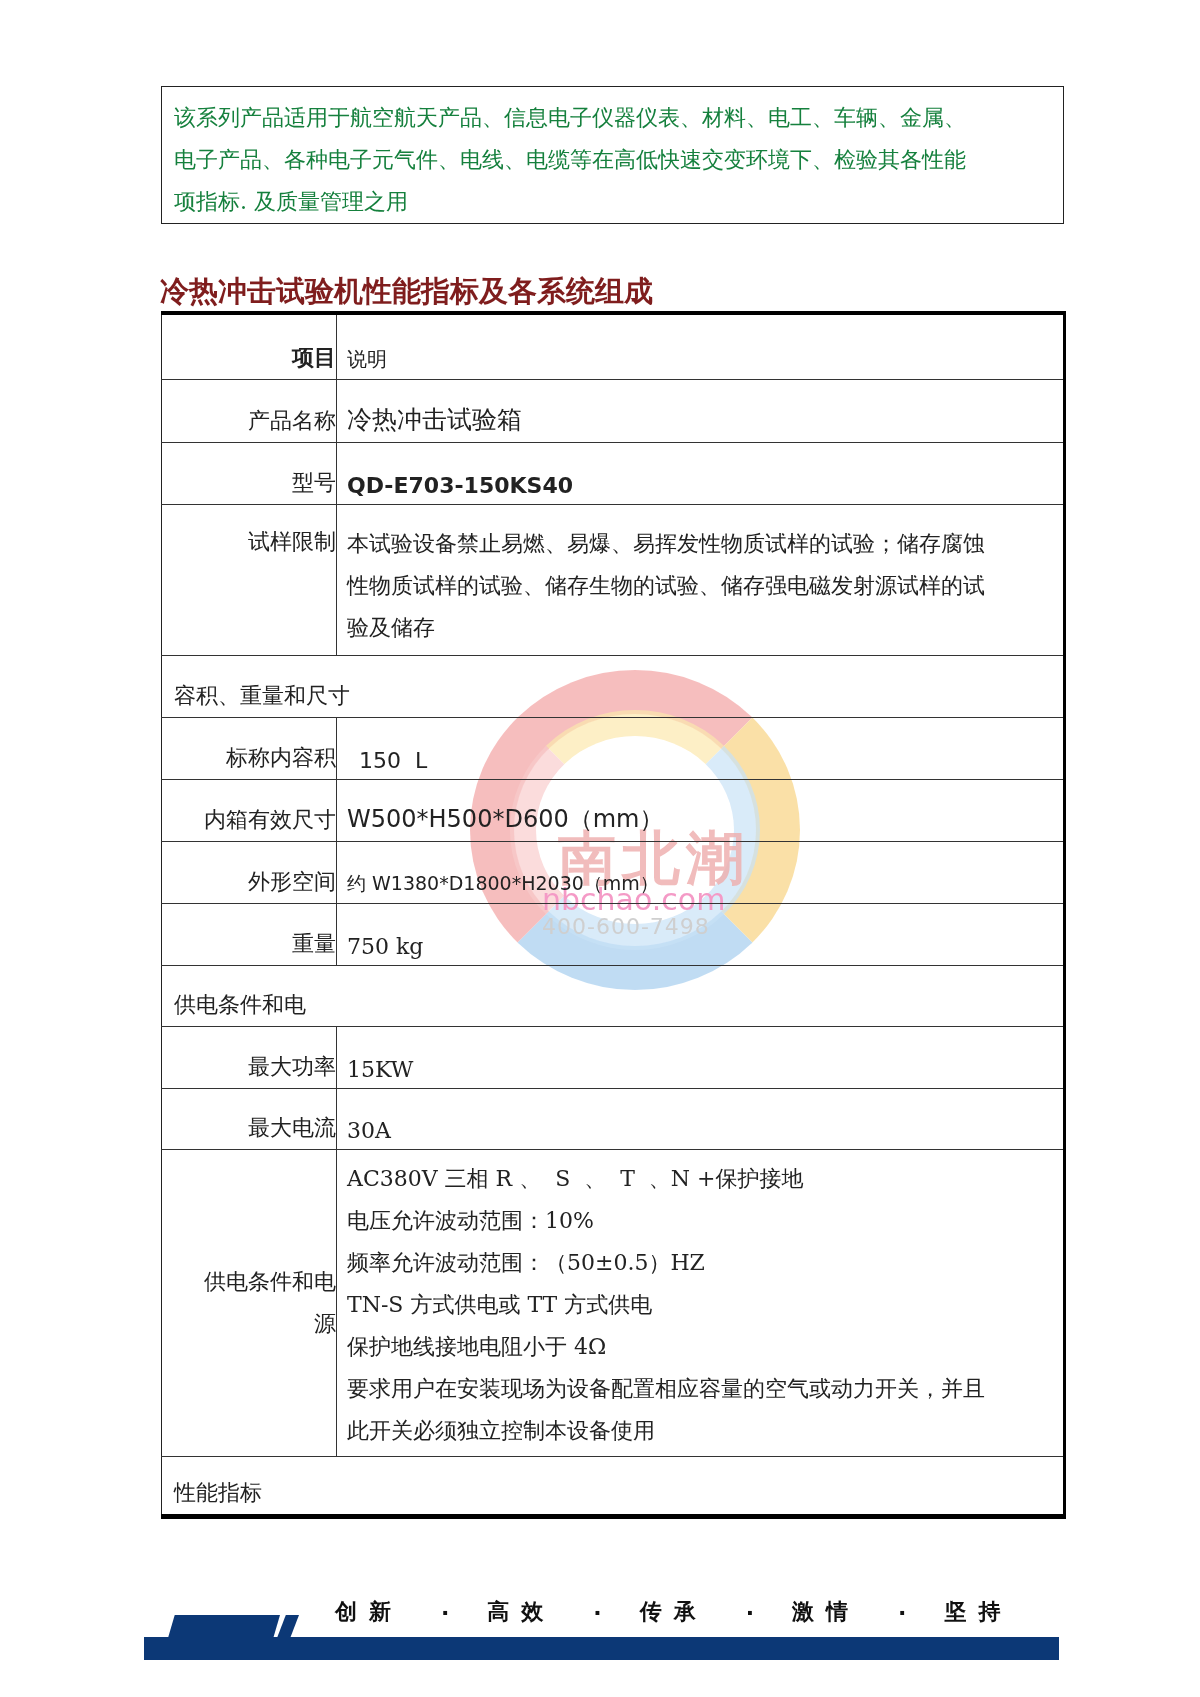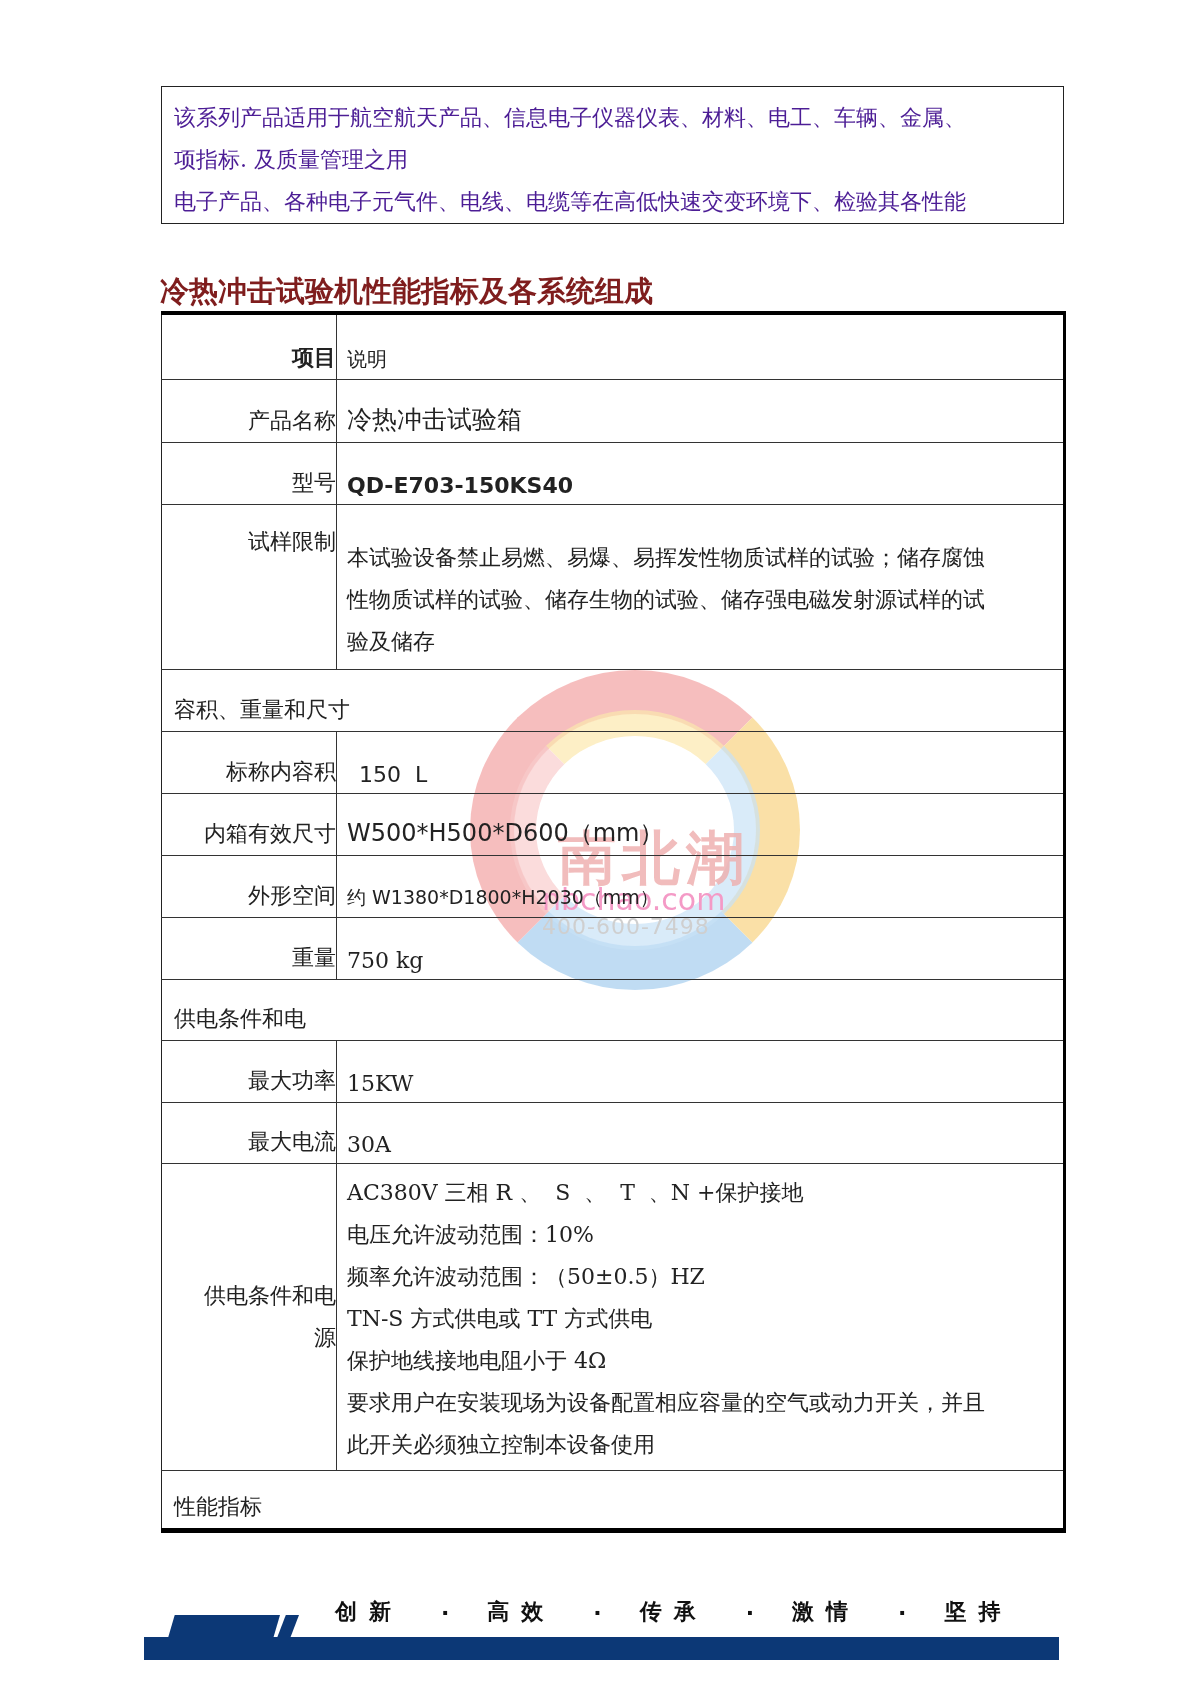--- a/index.html
+++ b/index.html
@@ -4,21 +4,21 @@
 <style>
   html, body { margin:0; padding:0; }
   body {
     width:1200px; height:1697px; background:#ffffff; position:relative; overflow:hidden;
     font-family: "DejaVu Serif", "Liberation Serif", serif; color:#222;
   }
   .intro-box {
     position:absolute; left:161px; top:86px; width:903px; height:138px;
     border:1.5px solid #222; box-sizing:border-box;
     padding:10px 12px 0 12px;
-    font-size:22px; line-height:42px; color:#4c1d95;
+    font-size:22px; line-height:42px; color:#15803d;
   }
   .heading {
     position:absolute; left:160px; top:272px;
     font-family: Liberation Serif, serif;
     font-size:29px; font-weight:bold; color:#7f1d1d; letter-spacing:0px;
   }
   .spec-table {
     position:absolute; left:161px; top:311px; width:905px;
     border-collapse:collapse; table-layout:fixed;
     border-top:4px solid #000; border-bottom:5px solid #000;
@@ -80,22 +80,22 @@
   .footer-tab2 {
     position:absolute; left:277px; top:1615px; width:22px; height:23px; background:#0c3876;
     clip-path:polygon(40% 0,100% 0,60% 100%,0 100%);
   }
 </style>
 </head>
 <body>
 
 <div class="intro-box">
   <div>该系列产品适用于航空航天产品、信息电子仪器仪表、材料、电工、车辆、金属、</div>
+  <div>电子产品、各种电子元气件、电线、电缆等在高低快速交变环境下、检验其各性能</div>
   <div>项指标. 及质量管理之用</div>
-  <div>电子产品、各种电子元气件、电线、电缆等在高低快速交变环境下、检验其各性能</div>
 </div>
 
 <div class="heading">冷热冲击试验机性能指标及各系统组成</div>
 
 <div class="watermark">
   <div class="wm-ring" style="left:0;top:0;width:330px;height:320px;border:44px solid #f08a8a;box-sizing:border-box;border-right-color:#f6c860;border-bottom-color:#8ec0ea;"></div>
   <div class="wm-ring" style="left:40px;top:40px;width:250px;height:240px;border:26px solid #9ccaf0;box-sizing:border-box;border-left-color:#f3a3a3;border-top-color:#f8d56b;opacity:0.7;"></div>
   <div class="wm-text">南北潮</div>
   <div class="wm-com">nbchao.com</div>
   <div class="wm-phone">400-600-7498</div>
@@ -110,21 +110,21 @@
   <tr style="height:63px">
     <td class="label">产品名称</td>
     <td class="value" style="font-size:25px">冷热冲击试验箱</td>
   </tr>
   <tr style="height:62px">
     <td class="label">型号</td>
     <td class="value model">QD-E703-150KS40</td>
   </tr>
   <tr style="height:145px">
     <td class="label" style="vertical-align:top;padding-top:22px;padding-bottom:0">试样限制</td>
-    <td class="value sample-text" style="vertical-align:top;padding-top:32px">
+    <td class="value sample-text" style="vertical-align:top;padding-top:18px">
       <div>本试验设备禁止易燃、易爆、易挥发性物质试样的试验；储存腐蚀</div>
       <div>性物质试样的试验、储存生物的试验、储存强电磁发射源试样的试</div>
       <div>验及储存</div>
     </td>
   </tr>
   <tr style="height:62px">
     <td class="section" colspan="2">容积、重量和尺寸</td>
   </tr>
   <tr style="height:62px">
     <td class="label">标称内容积</td>

